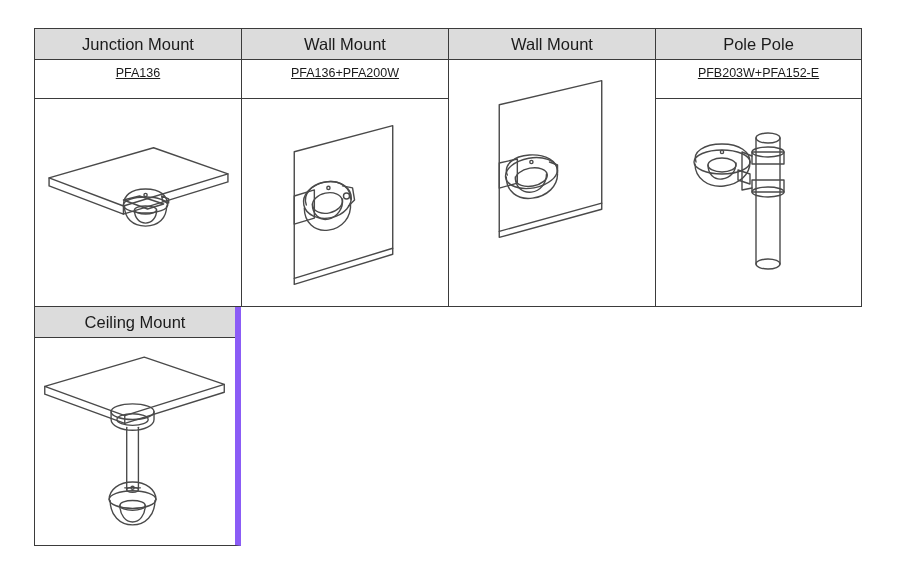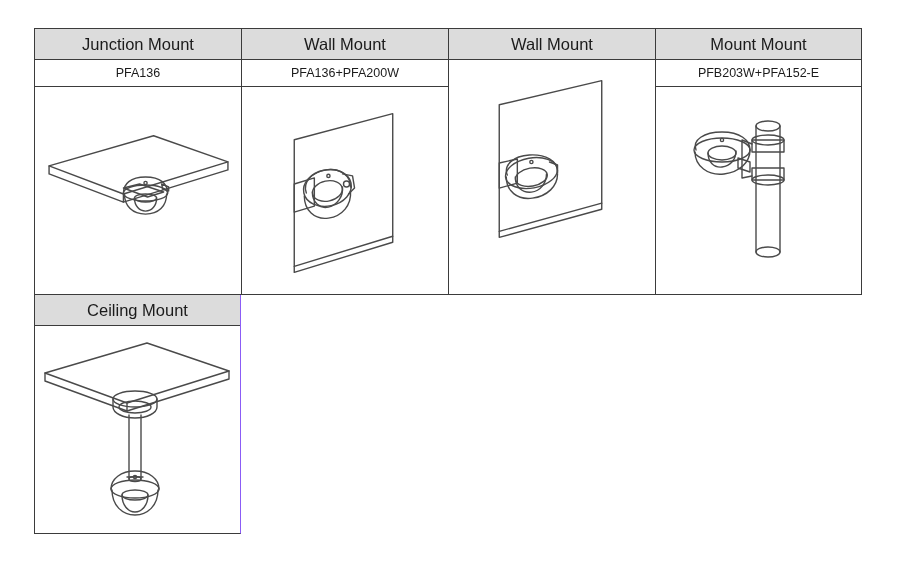--- a/index.html
+++ b/index.html
@@ -31,42 +31,43 @@
     width: 207px;
     border: 1px solid #3b3b3b;
     border-right: none;
     box-sizing: border-box;
     background: #ffffff;
   }
   .cell:last-child {
     border-right: 1px solid #3b3b3b;
   }
   .row.second .cell {
-    border-right: 1px solid #8b5cf6;
+    border-right: 6px solid #8b5cf6;
     border-top: none;
   }
   .cell-title {
     height: 31px;
     line-height: 31px;
     text-align: center;
     font-size: 16.5px;
     color: #1b1b1b;
     background: #dcdcdc;
     border-bottom: 1px solid #3b3b3b;
     box-sizing: border-box;
   }
   .cell-model {
-    height: 27px;
+    height: 39px;
     line-height: 27px;
     text-align: center;
     font-size: 12.5px;
     color: #1b1b1b;
     background: #ffffff;
     border-bottom: 1px solid #3b3b3b;
     box-sizing: border-box;
+    text-decoration: underline;
   }
   .cell-figure {
     height: 207px;
     position: relative;
     background: #ffffff;
   }
   .cell-figure svg {
     display: block;
     width: 100%;
     height: 100%;
@@ -157,21 +158,21 @@
             <path d="M66 116 C66 126 73 132 82 131 C91 130 97 122 97 113"></path>
             <ellipse cx="82" cy="116" rx="16" ry="9" transform="rotate(-10 82 116)"></ellipse>
             <circle cx="82" cy="101" r="1.6"></circle>
             <path d="M100 101 L108 104 L108 112"></path>
           </g>
         </svg>
       </div>
     </div>
 
     <div class="cell">
-      <div class="cell-title">Mount Mount</div>
+      <div class="cell-title">Pole Pole</div>
       <div class="cell-model">PFB203W+PFA152-E</div>
       <div class="cell-figure">
         <svg viewBox="0 0 205 205" xmlns="http://www.w3.org/2000/svg">
           <g fill="none" stroke="#4a4a4a" stroke-width="1.4" stroke-linejoin="round" stroke-linecap="round">
 
             <path d="M100 38 L100 164"></path>
             <path d="M124 38 L124 164"></path>
             <ellipse cx="112" cy="38" rx="12" ry="5"></ellipse>
             <ellipse cx="112" cy="164" rx="12" ry="5"></ellipse>
 

